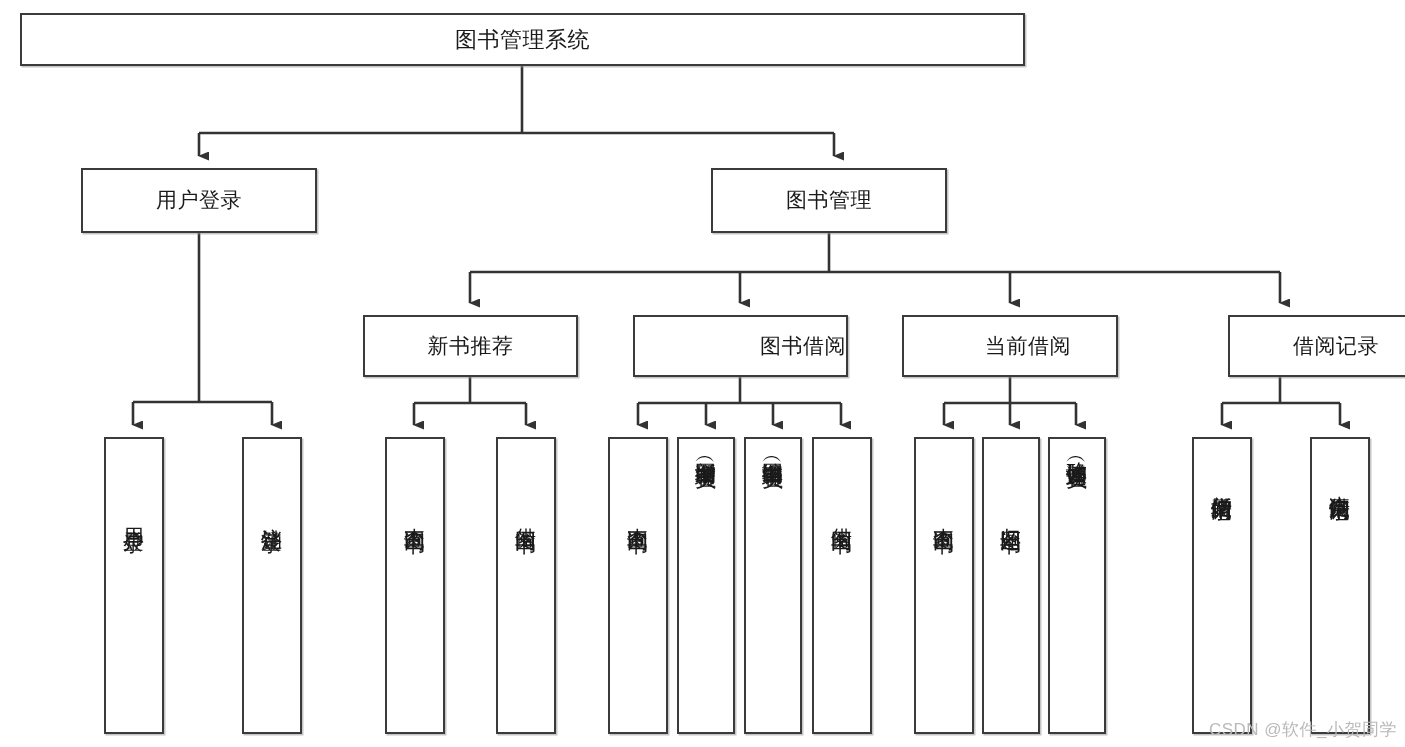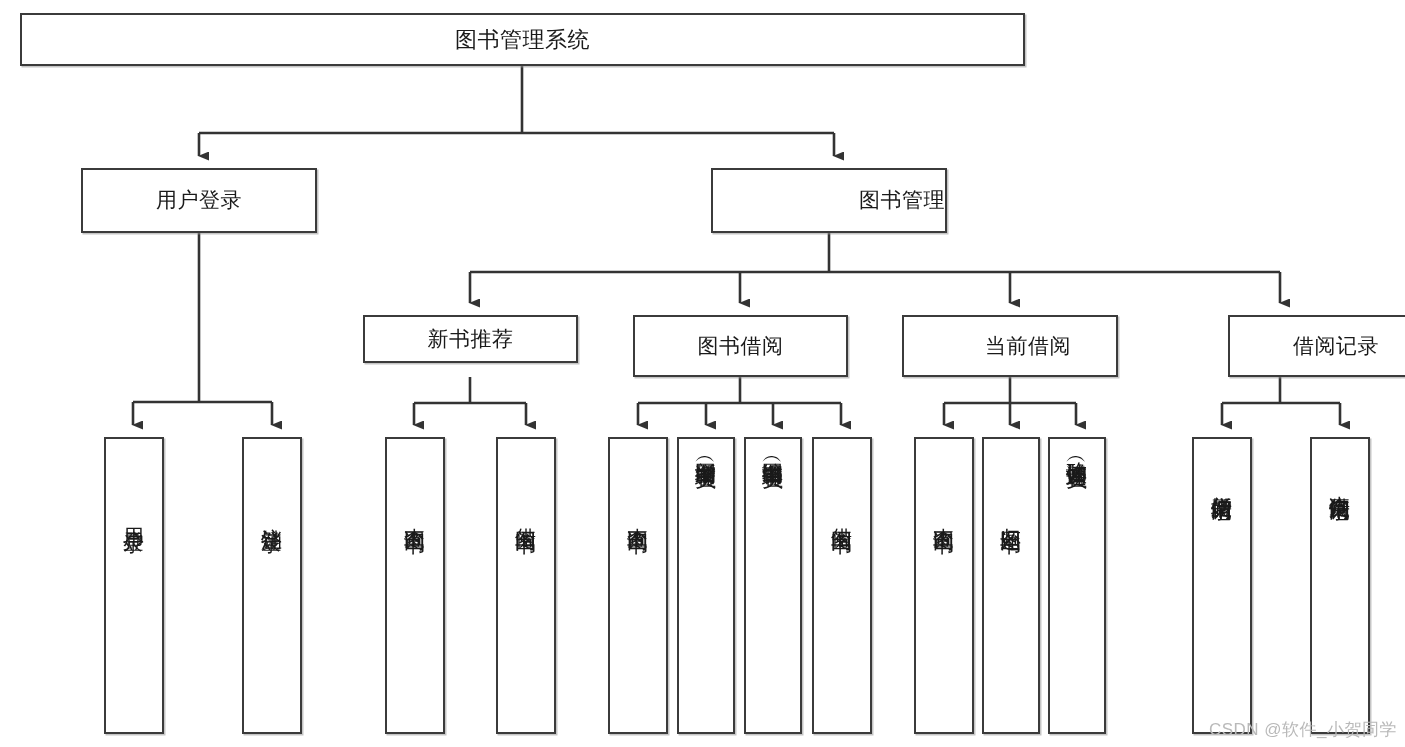--- a/index.html
+++ b/index.html
@@ -132,28 +132,28 @@
     </g>
   </svg>
 
   <div class="node horiz root" style="left:20px; top:13px; width:1005px; height:53px;">
     <span class="node-label">图书管理系统</span>
   </div>
 
   <div class="node horiz" style="left:81px; top:168px; width:236px; height:65px;">
     <span class="node-label">用户登录</span>
   </div>
-  <div class="node horiz" style="left:711px; top:168px; width:236px; height:65px;justify-content:flex-end;">
+  <div class="node horiz" style="left:711px; top:168px; width:236px; height:65px;">
     <span class="node-label">图书管理</span>
   </div>
 
-  <div class="node horiz" style="left:363px; top:315px; width:215px; height:48px;">
+  <div class="node horiz" style="left:363px; top:315px; width:215px; height:62px;">
     <span class="node-label">新书推荐</span>
   </div>
-  <div class="node horiz" style="left:633px; top:315px; width:215px; height:62px;">
+  <div class="node horiz" style="left:633px; top:315px; width:215px; height:62px;justify-content:flex-end;">
     <span class="node-label">图书借阅</span>
   </div>
   <div class="node horiz" style="left:902px; top:315px; width:216px; height:62px;padding-left:36px;">
     <span class="node-label">当前借阅</span>
   </div>
   <div class="node horiz" style="left:1228px; top:315px; width:216px; height:62px;">
     <span class="node-label">借阅记录</span>
   </div>
 
   <div class="node vert" style="left:104px; top:437px; width:60px; height:297px;">

